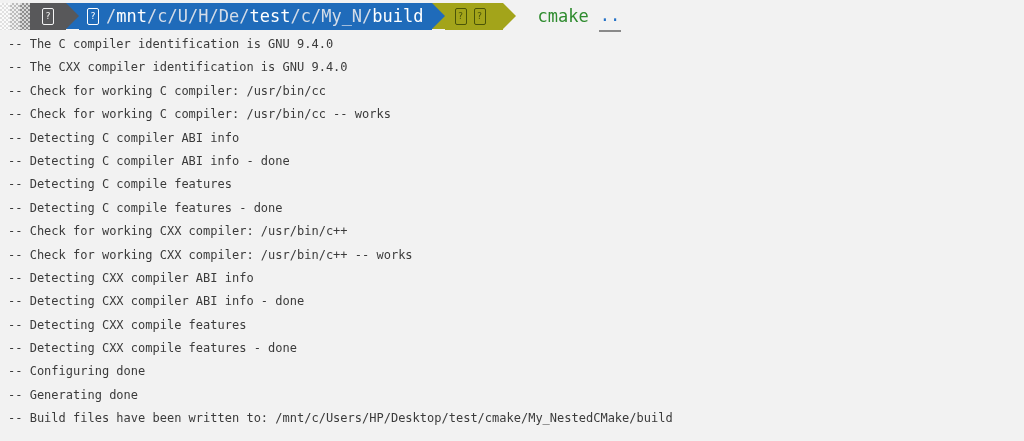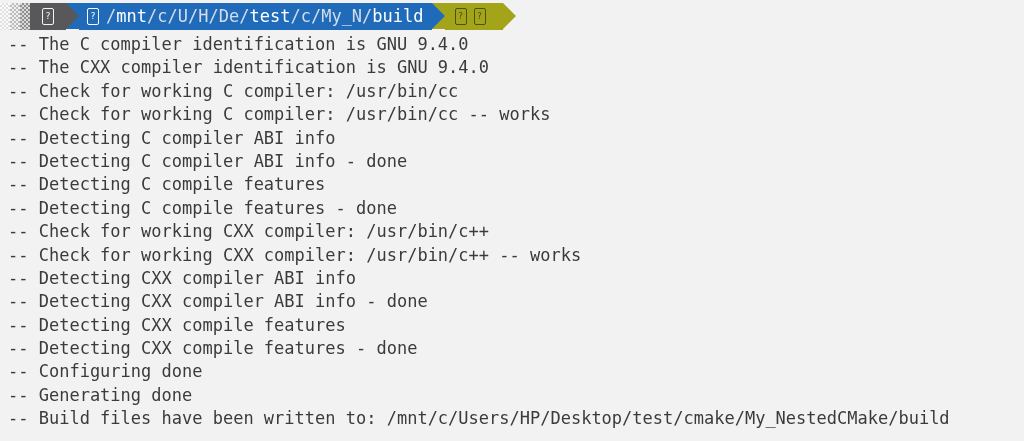--- a/index.html
+++ b/index.html
@@ -46,21 +46,21 @@
   .pseg{color:var(--path-dim); white-space:pre;}
   .pseg.bold{color:var(--path-bold); font-weight:normal;}
   .git-label{white-space:pre; font-weight:normal;}
   .command{display:flex; align-items:center; margin-left:22px; white-space:pre;}
   .cmd-program{color:var(--command-program);}
   .cmd-arg{color:var(--command-arg); margin-left:10px;
     border-bottom:2px solid var(--underline); padding:0 1px 1px 1px;}
   
   .terminal-output{
     position:absolute; top:33px; left:8px; right:16px;
-    font-size:17px; line-height:23.4px; color:var(--output-text); white-space:pre;
+    font-size:12px; line-height:23.4px; color:var(--output-text); white-space:pre;
   }
   .term-line{height:23.4px;}
 </style>
 </head>
 <body>
 
 <div class="screen">
 
   <div class="prompt-row">
     <div class="dither">
@@ -79,17 +79,21 @@
       <span id="path-parts"><span class="pseg">/</span><span class="pseg bold">mnt</span><span class="pseg">/</span><span class="pseg">c</span><span class="pseg">/</span><span class="pseg">U</span><span class="pseg">/</span><span class="pseg">H</span><span class="pseg">/</span><span class="pseg">De</span><span class="pseg">/</span><span class="pseg bold">test</span><span class="pseg">/</span><span class="pseg">c</span><span class="pseg">/</span><span class="pseg">My_N</span><span class="pseg">/</span><span class="pseg bold">build</span></span>
     </div>
     <div class="arrow arrow-blue-olive"></div>
 
     <div class="seg seg-olive">
       <span class="tofu tofu-dark">?</span>
       <span class="tofu tofu-dark">?</span>
     </div>
     <div class="arrow arrow-olive-bg"></div>
 
+    <div class="command">
+      <span class="cmd-program">cmake</span>
+      <span class="cmd-arg">..</span>
+    </div>
   </div>
 
   <div id="terminal-output" class="terminal-output"><div class="term-line">-- The C compiler identification is GNU 9.4.0</div><div class="term-line">-- The CXX compiler identification is GNU 9.4.0</div><div class="term-line">-- Check for working C compiler: /usr/bin/cc</div><div class="term-line">-- Check for working C compiler: /usr/bin/cc -- works</div><div class="term-line">-- Detecting C compiler ABI info</div><div class="term-line">-- Detecting C compiler ABI info - done</div><div class="term-line">-- Detecting C compile features</div><div class="term-line">-- Detecting C compile features - done</div><div class="term-line">-- Check for working CXX compiler: /usr/bin/c++</div><div class="term-line">-- Check for working CXX compiler: /usr/bin/c++ -- works</div><div class="term-line">-- Detecting CXX compiler ABI info</div><div class="term-line">-- Detecting CXX compiler ABI info - done</div><div class="term-line">-- Detecting CXX compile features</div><div class="term-line">-- Detecting CXX compile features - done</div><div class="term-line">-- Configuring done</div><div class="term-line">-- Generating done</div><div class="term-line">-- Build files have been written to: /mnt/c/Users/HP/Desktop/test/cmake/My_NestedCMake/build</div></div>
 
 </div>
 
 </body></html>

